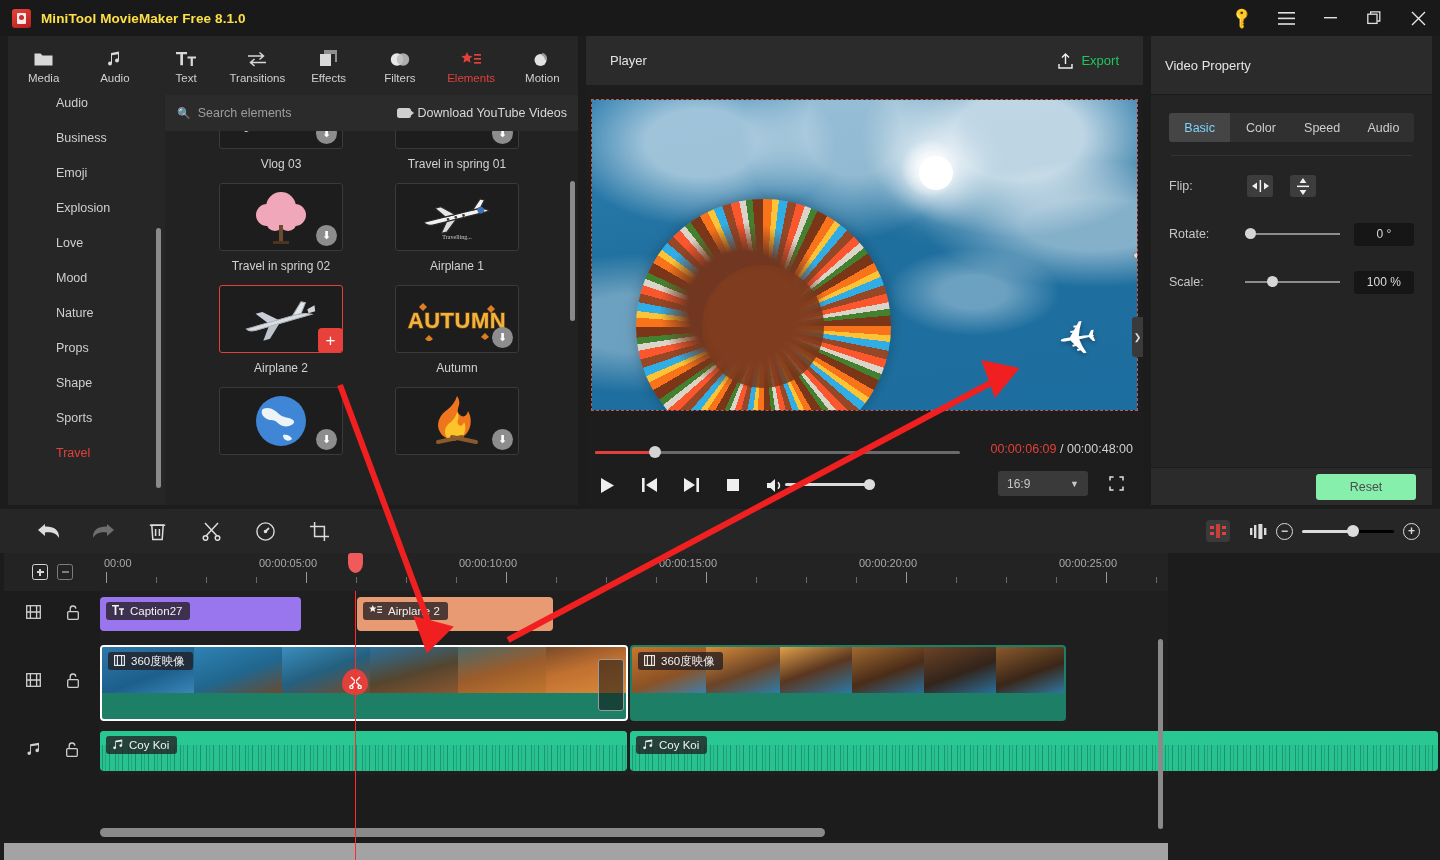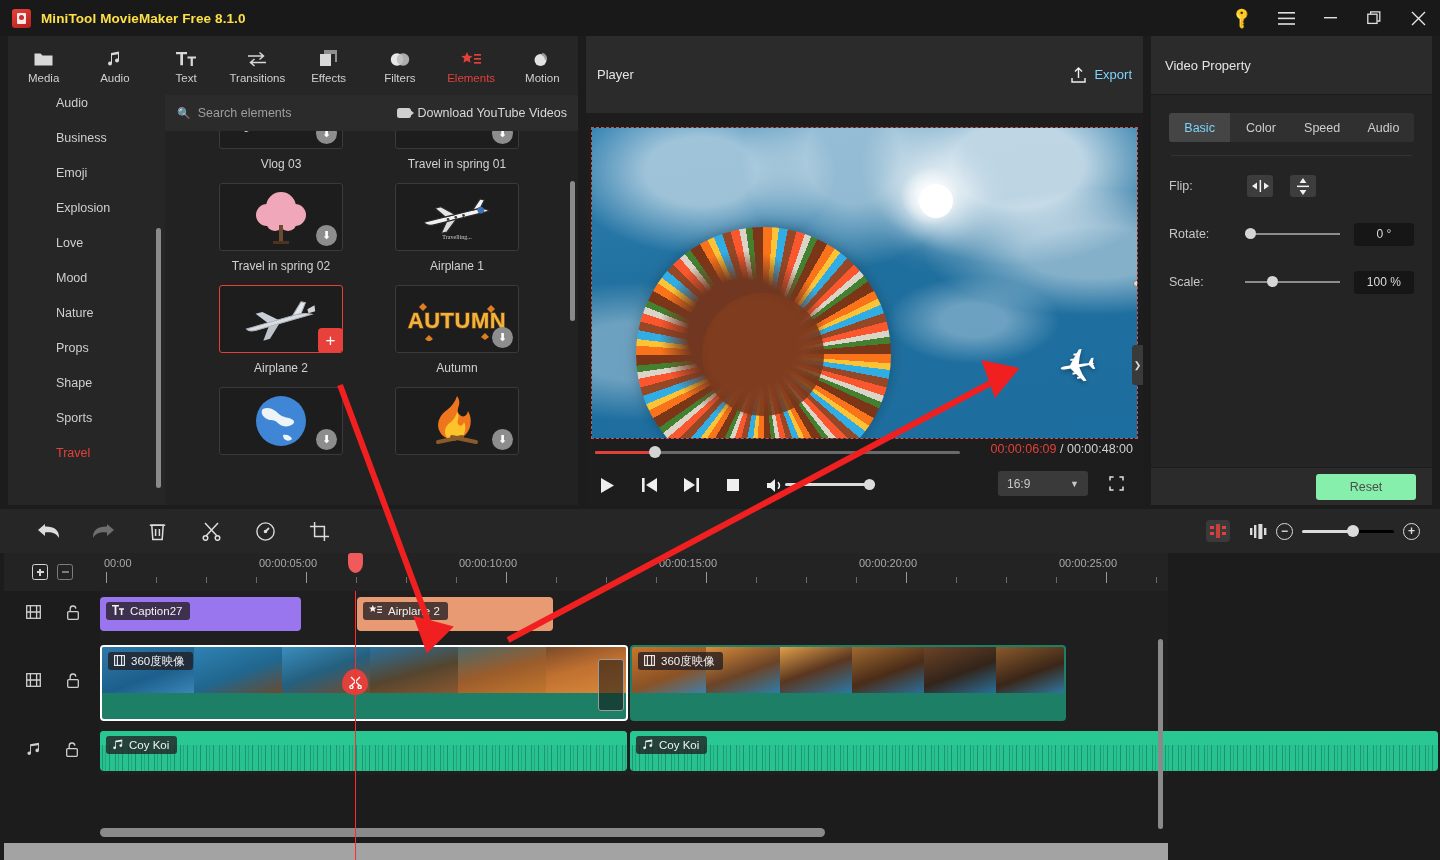--- a/index.html
+++ b/index.html
@@ -129,26 +129,26 @@
     position: absolute; right: 3px; top: 50px; width: 5px; height: 140px;
     background: #8a8a8a; border-radius: 3px;
   }
 
   
   .playerpanel {
     position: absolute; left: 586px; top: 36px; width: 557px; height: 469px;
     background: #1d1d1d;
   }
   .player-head {
-    height: 77px; background: #2b2b2b; display: flex; align-items: center; padding: 0 11px;
+    height: 49px; background: #2b2b2b; display: flex; align-items: center; padding: 0 24px;
   }
   .player-title { font-size: 13px; color: #e4e4e4; }
   .export-btn {
     margin-left: auto; display: flex; align-items: center; gap: 8px;
-    font-size: 13px; color: #7dd3fc;
+    font-size: 13px; color: #22c55e;
   }
   .stage {
     position: relative; width: 557px; height: 340px;
     display: flex; align-items: center; justify-content: center;
   }
   .video-frame {
     position: relative; width: 545px; height: 310px; overflow: hidden;
     outline: 1px dashed #c05a5a;
     background:
       radial-gradient(circle at 62% 22%, rgba(255,255,255,.95) 0 1.2%, rgba(255,255,255,0) 7%),

